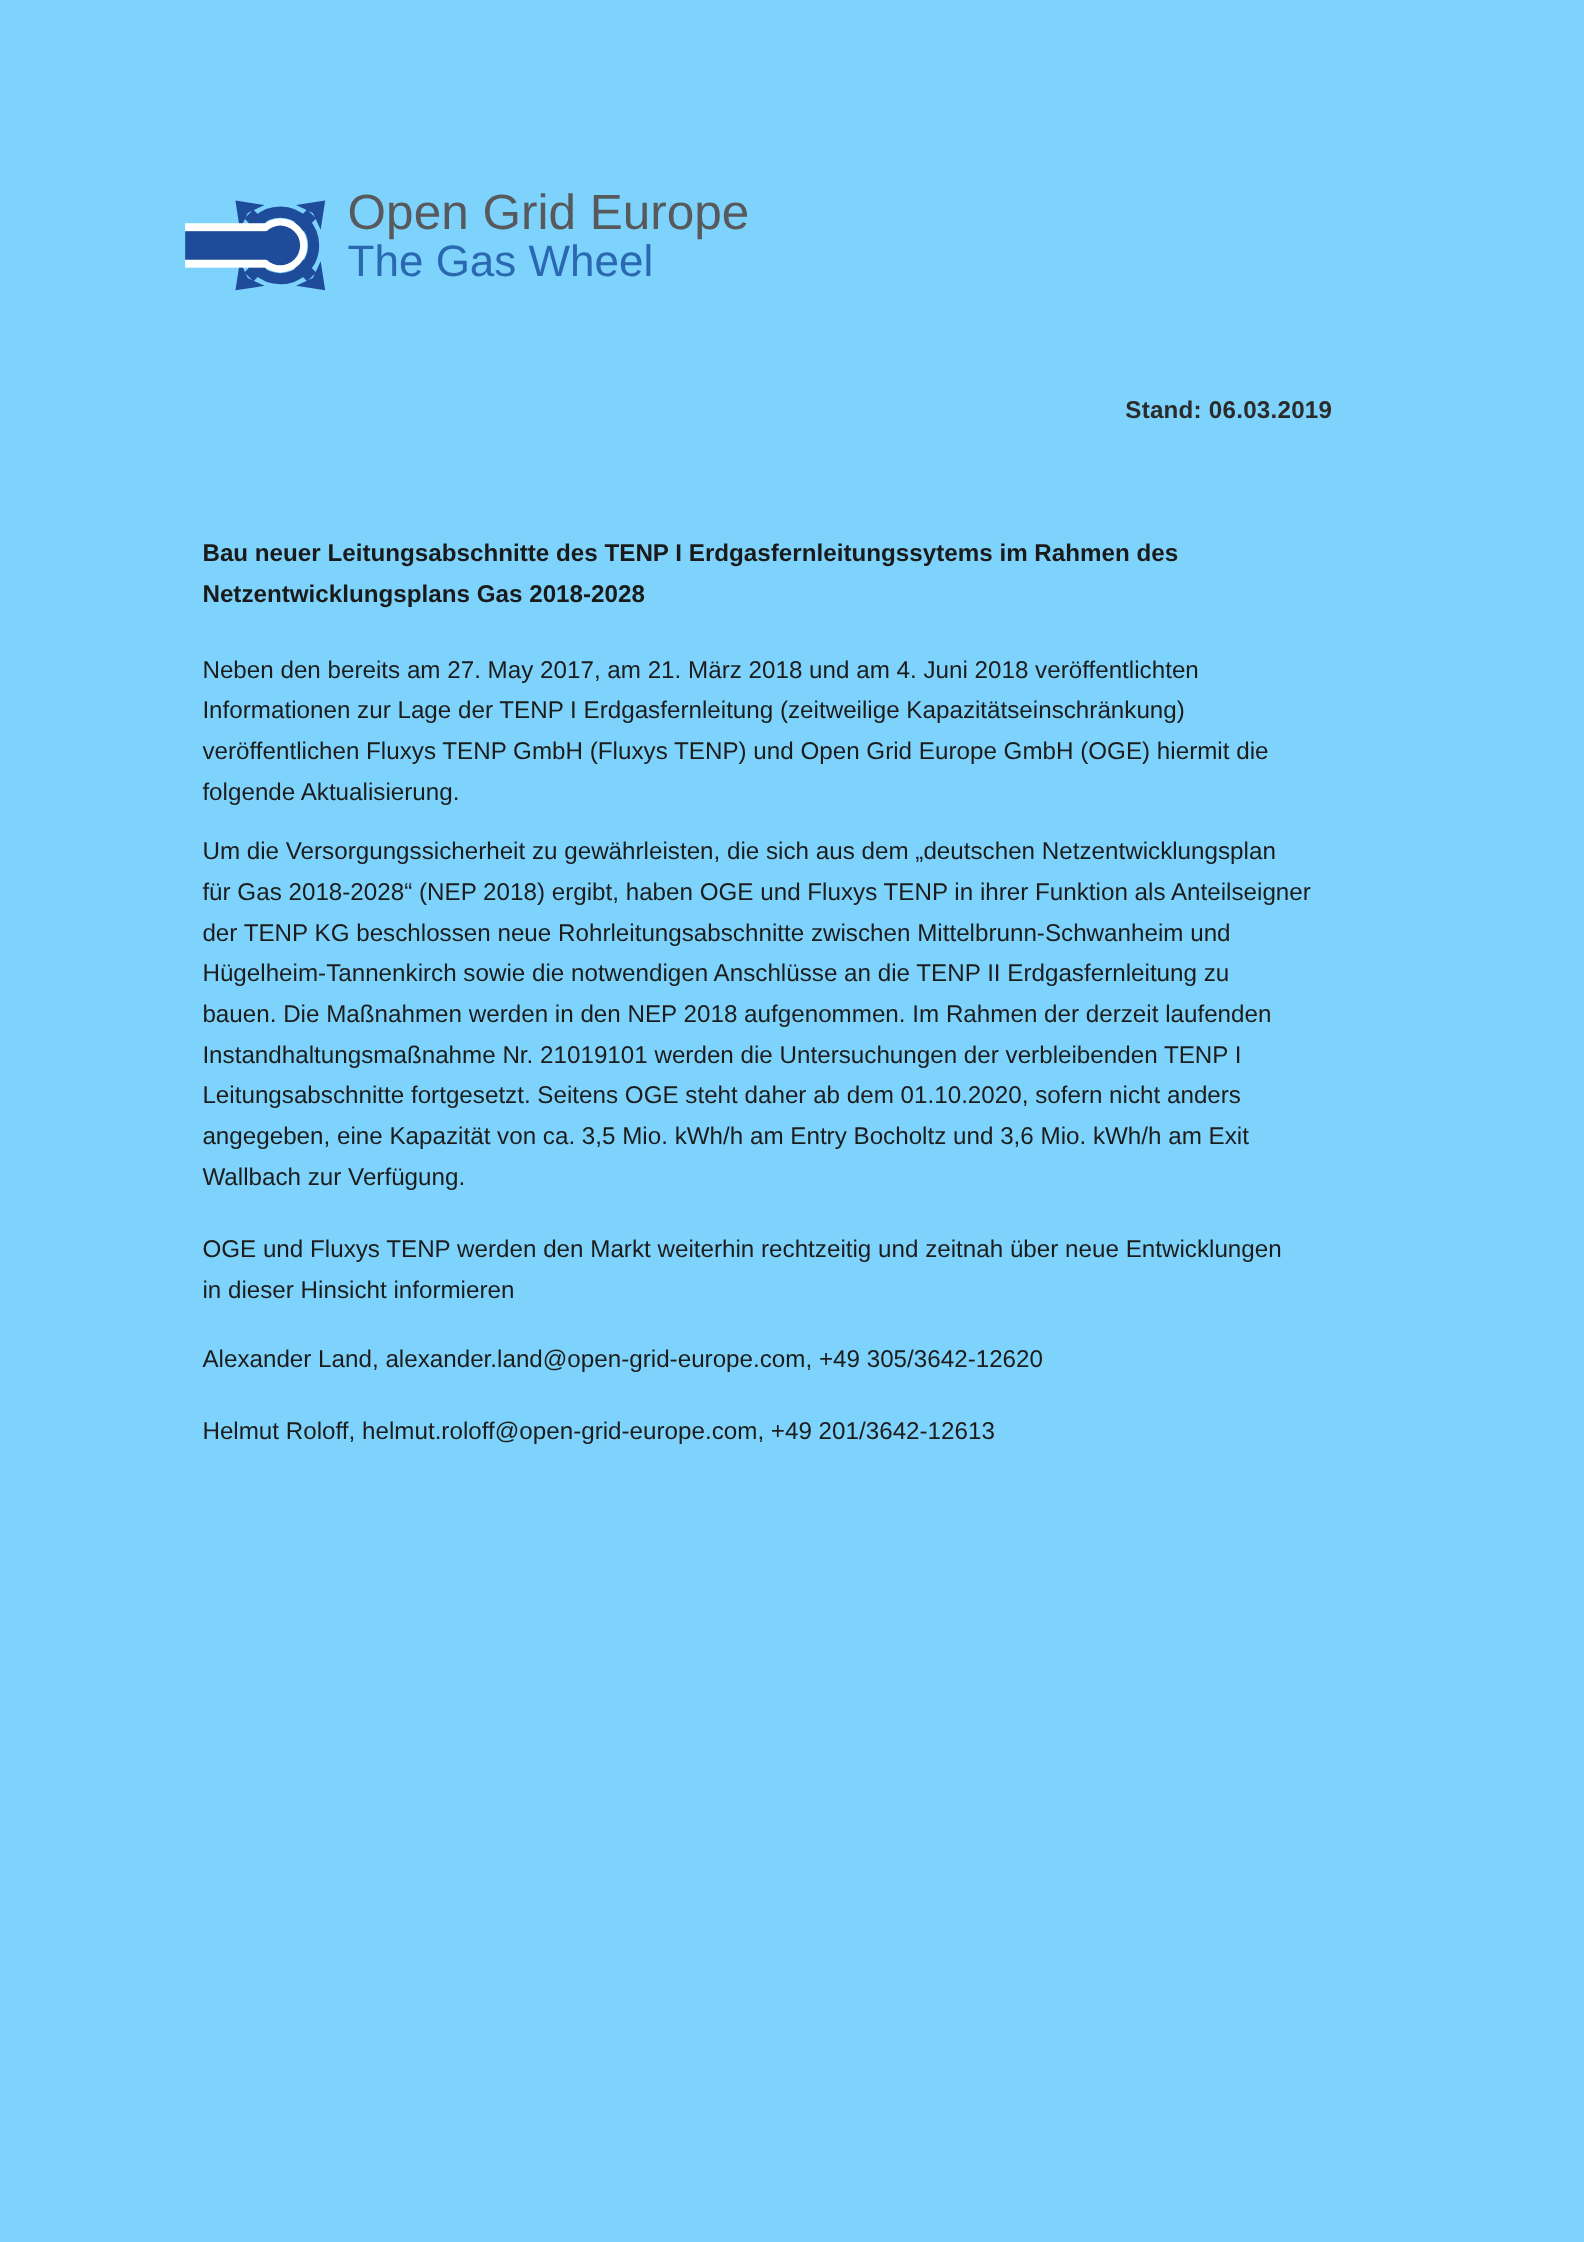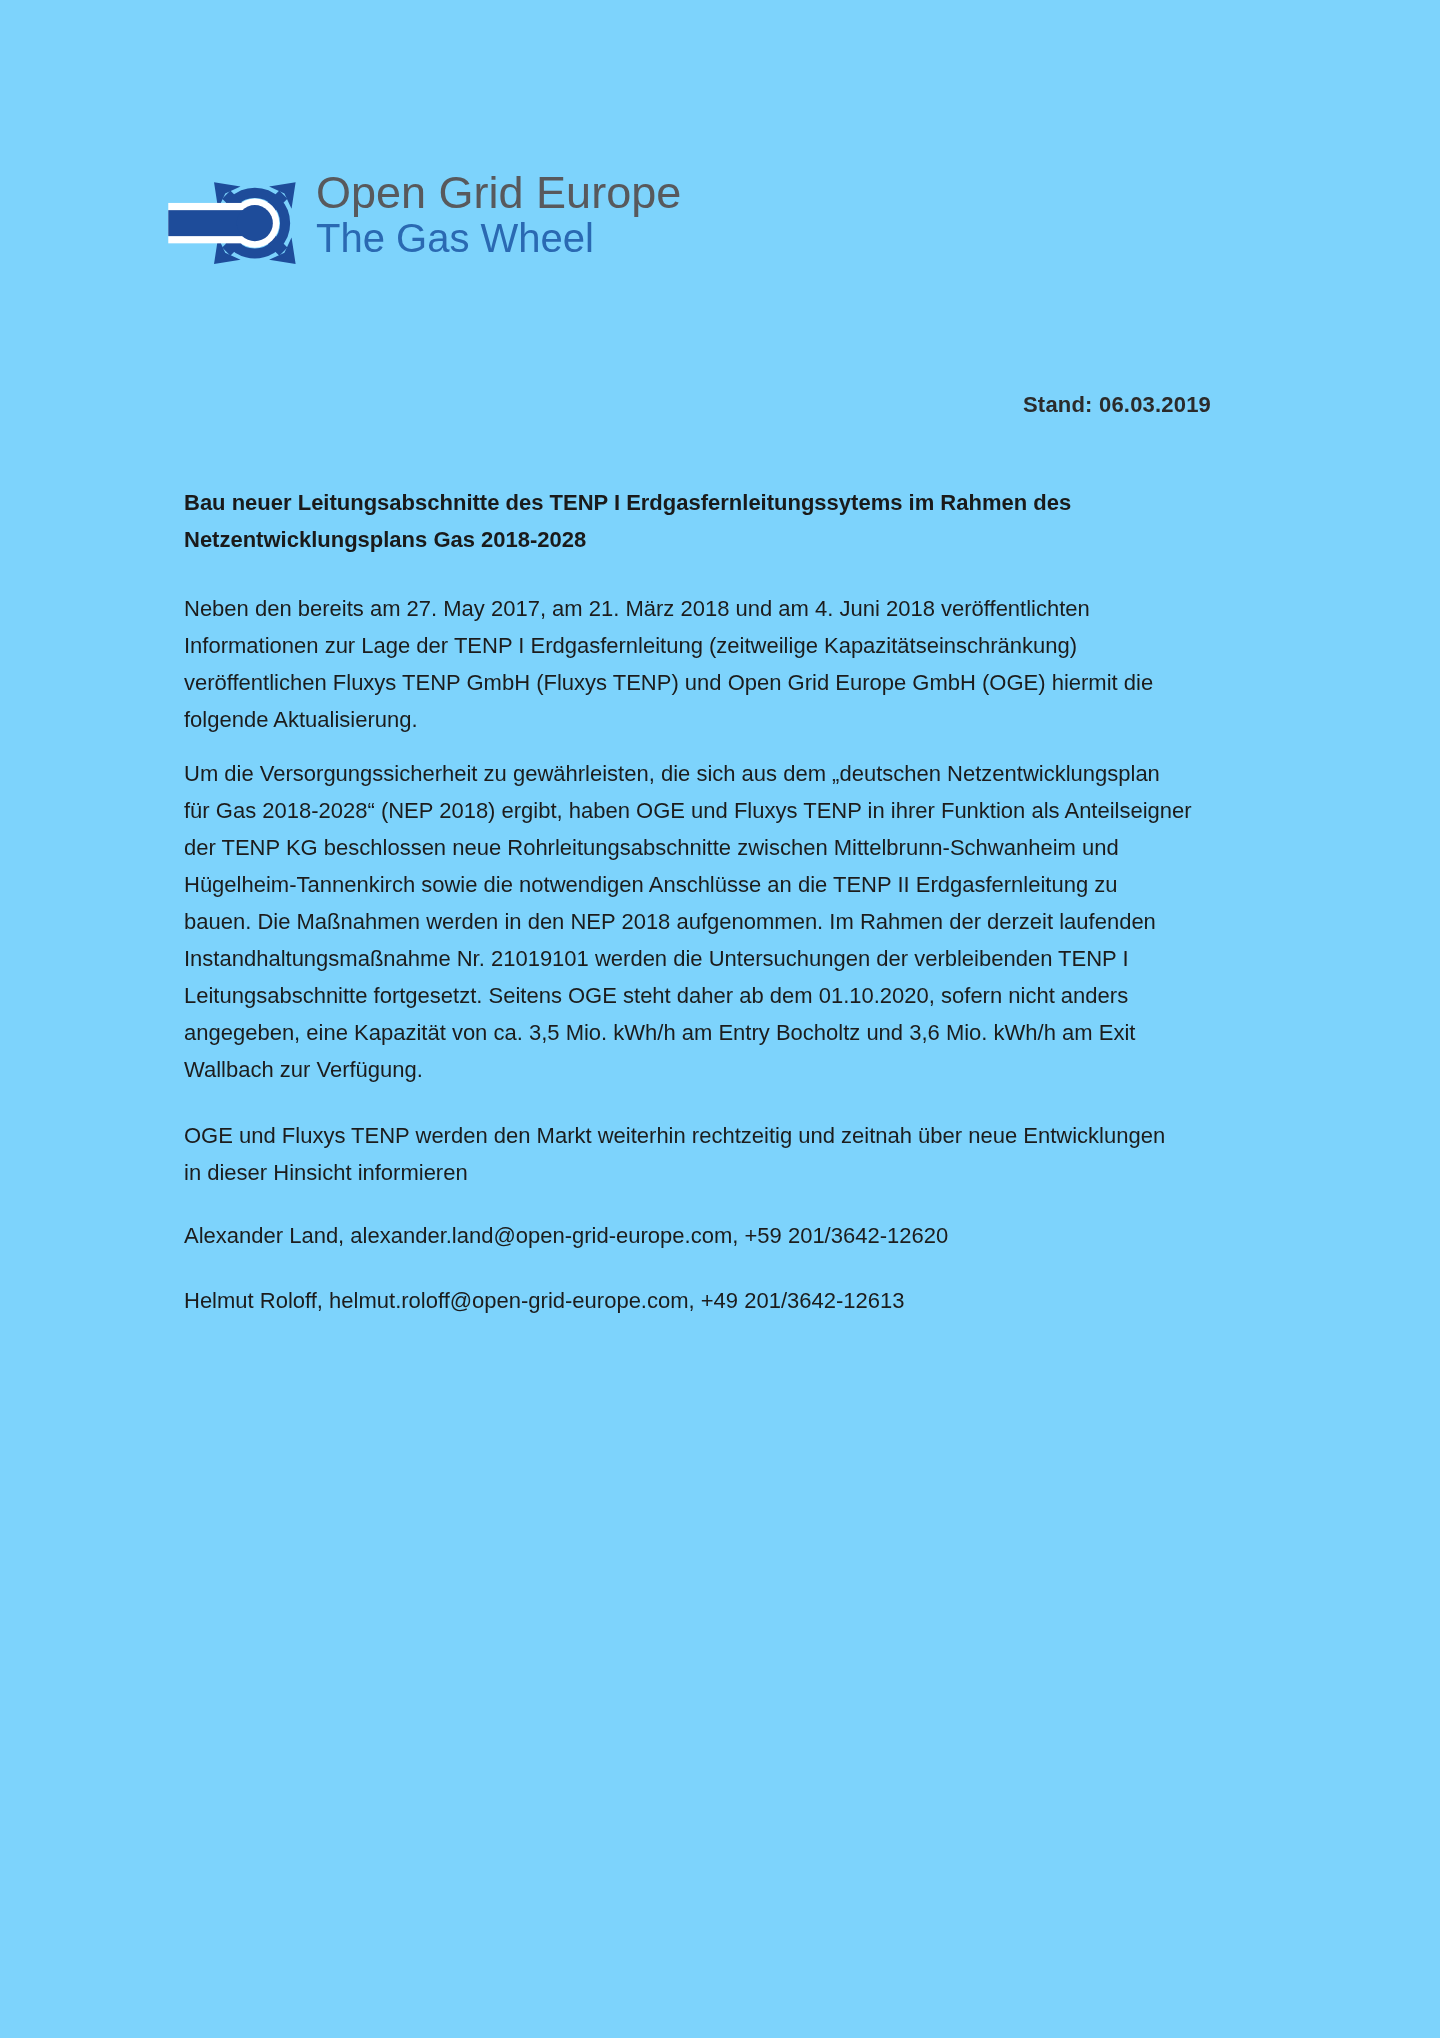--- a/index.html
+++ b/index.html
@@ -41,21 +41,20 @@
   }
   
   .stand {
     position: absolute;
     left: 1023px;
     top: 360px;
     font-size: 22px;
     font-weight: bold;
     color: #2b2b2b;
     letter-spacing: 0.2px;
-    margin-top: 32px;
   }
   
   .content {
     position: absolute;
     left: 160px;
     top: 484px;
     width: 1145px;
     margin-left: 24px;
   }
   .doc-title {
@@ -150,17 +149,17 @@
 bauen. Die Maßnahmen werden in den NEP 2018 aufgenommen. Im Rahmen der derzeit laufenden
 Instandhaltungsmaßnahme Nr. 21019101 werden die Untersuchungen der verbleibenden TENP I
 Leitungsabschnitte fortgesetzt. Seitens OGE steht daher ab dem 01.10.2020, sofern nicht anders
 angegeben, eine Kapazität von ca. 3,5 Mio. kWh/h am Entry Bocholtz und 3,6 Mio. kWh/h am Exit
 Wallbach zur Verfügung.</p>
 
     <p class="para para-3">OGE und Fluxys TENP werden den Markt weiterhin rechtzeitig und zeitnah über neue Entwicklungen
 in dieser Hinsicht  informieren</p>
 
 
-    <p class="contact-line contact-1">Alexander Land, alexander.land@open-grid-europe.com, +59 201/3642-12620</p>
+    <p class="contact-line contact-1">Alexander Land, alexander.land@open-grid-europe.com, +49 305/3642-12620</p>
     <p class="contact-line contact-2">Helmut Roloff, helmut.roloff@open-grid-europe.com, +49 201/3642-12613</p>
   </div>
 
 </div>
 
 </body></html>

